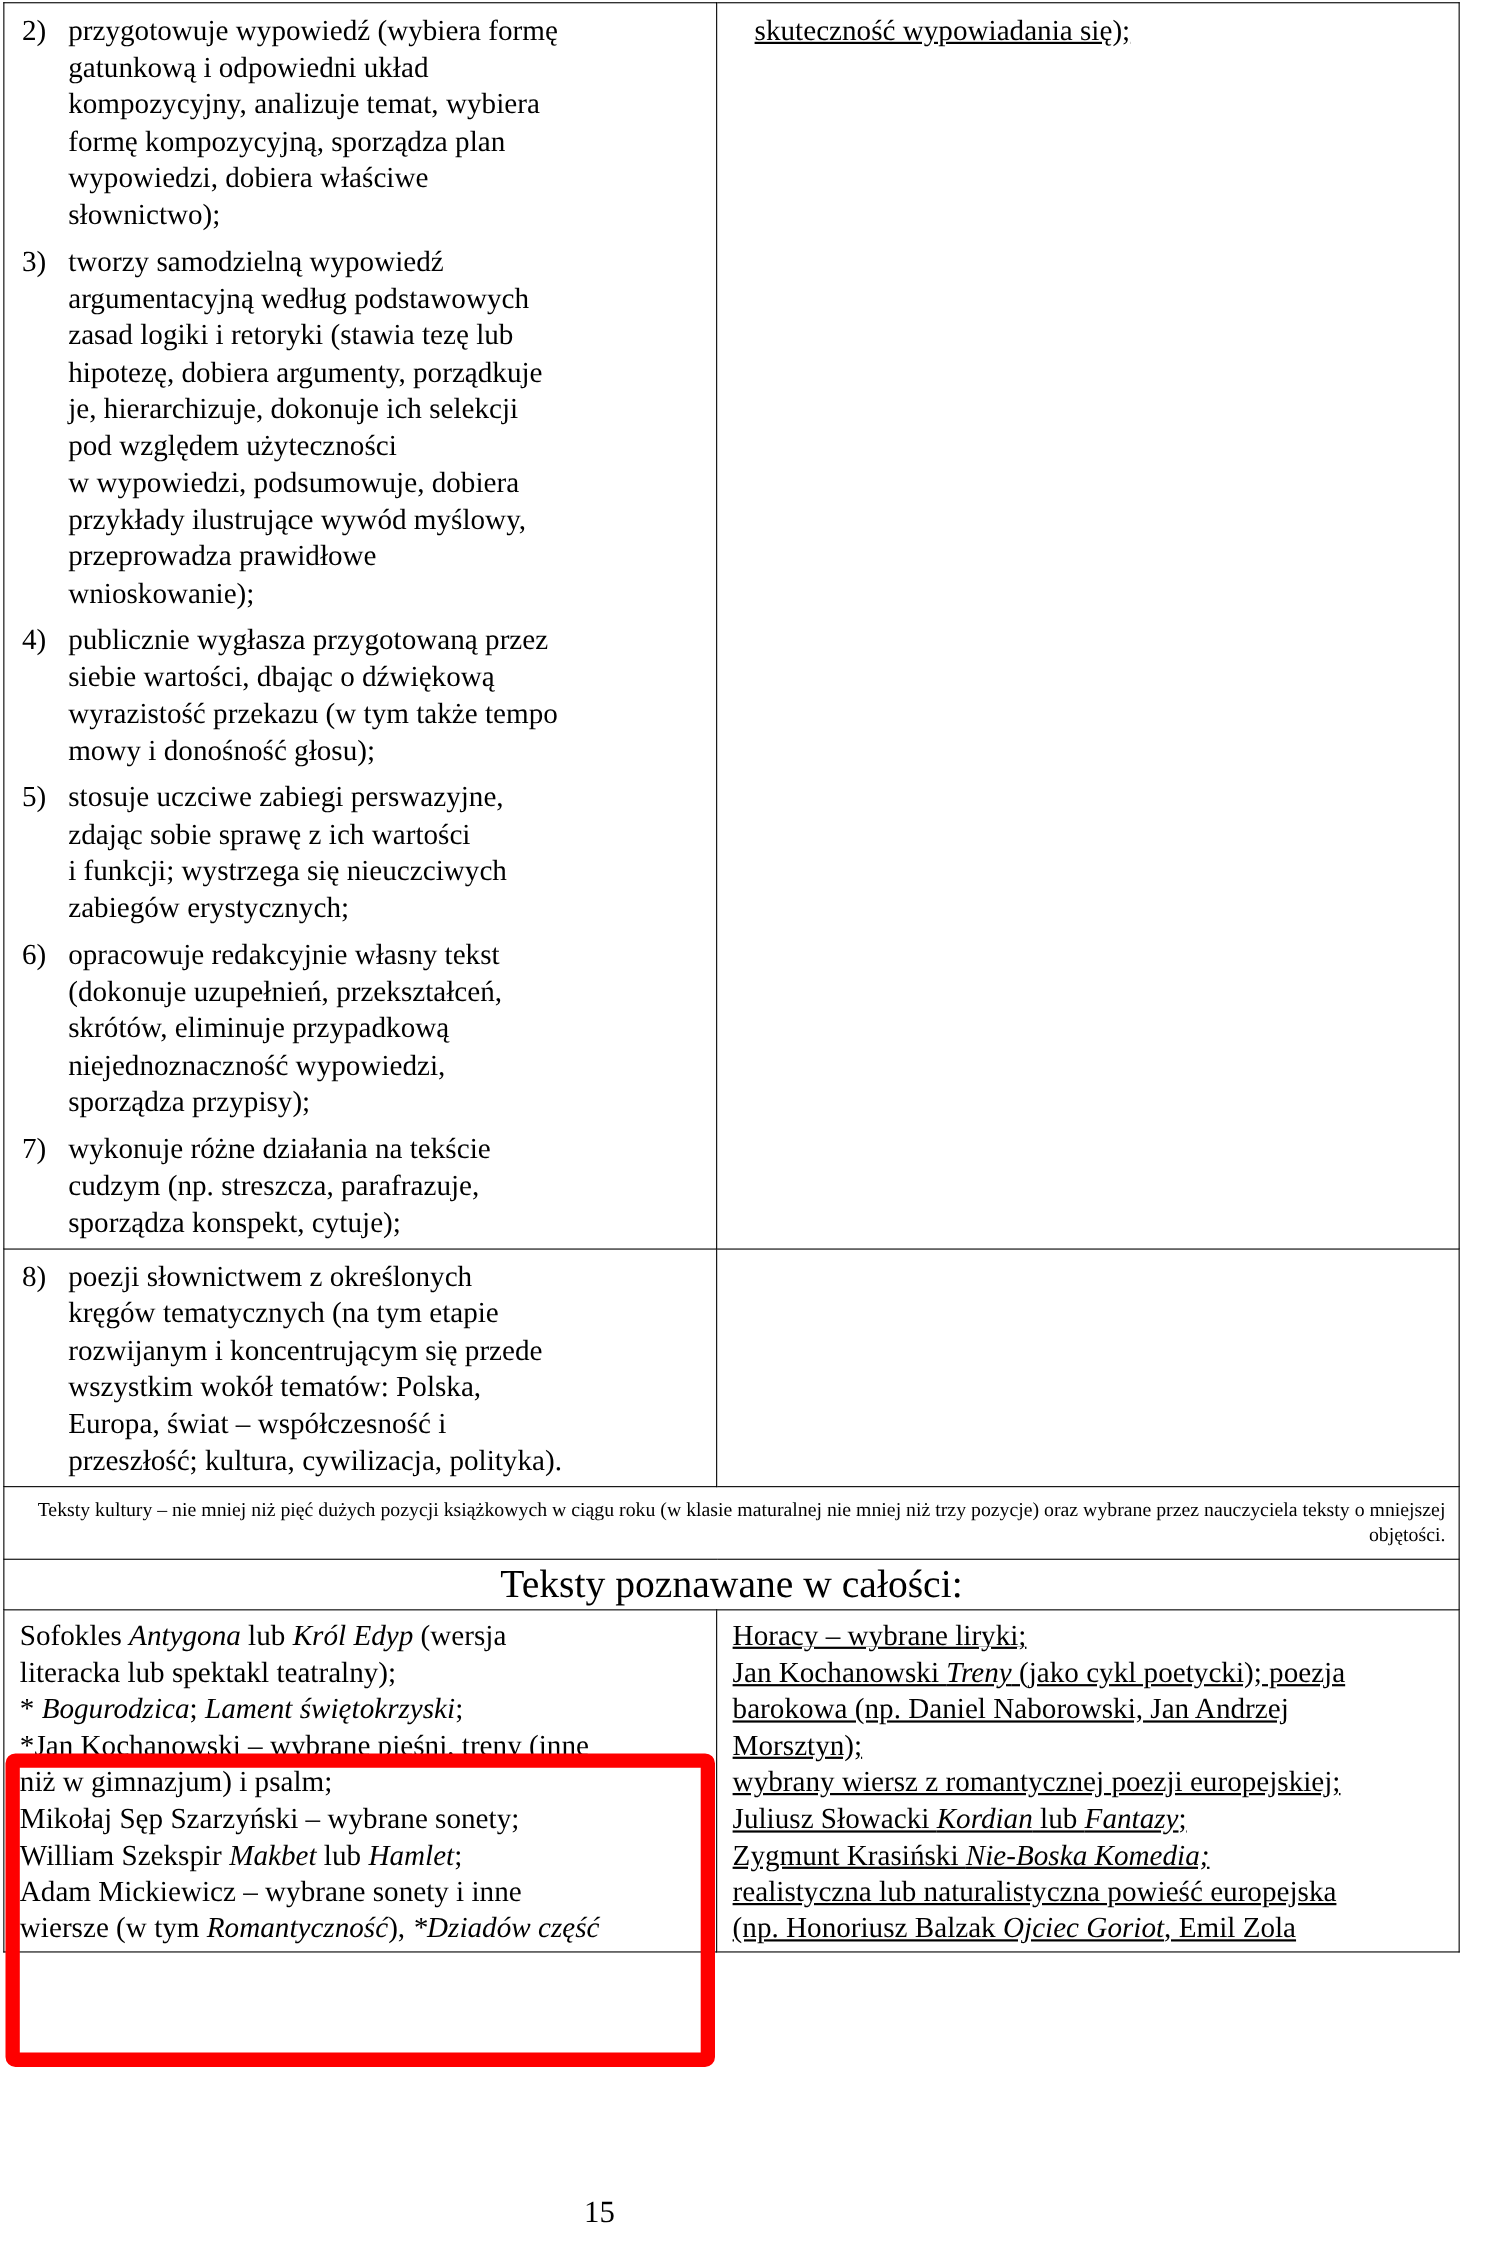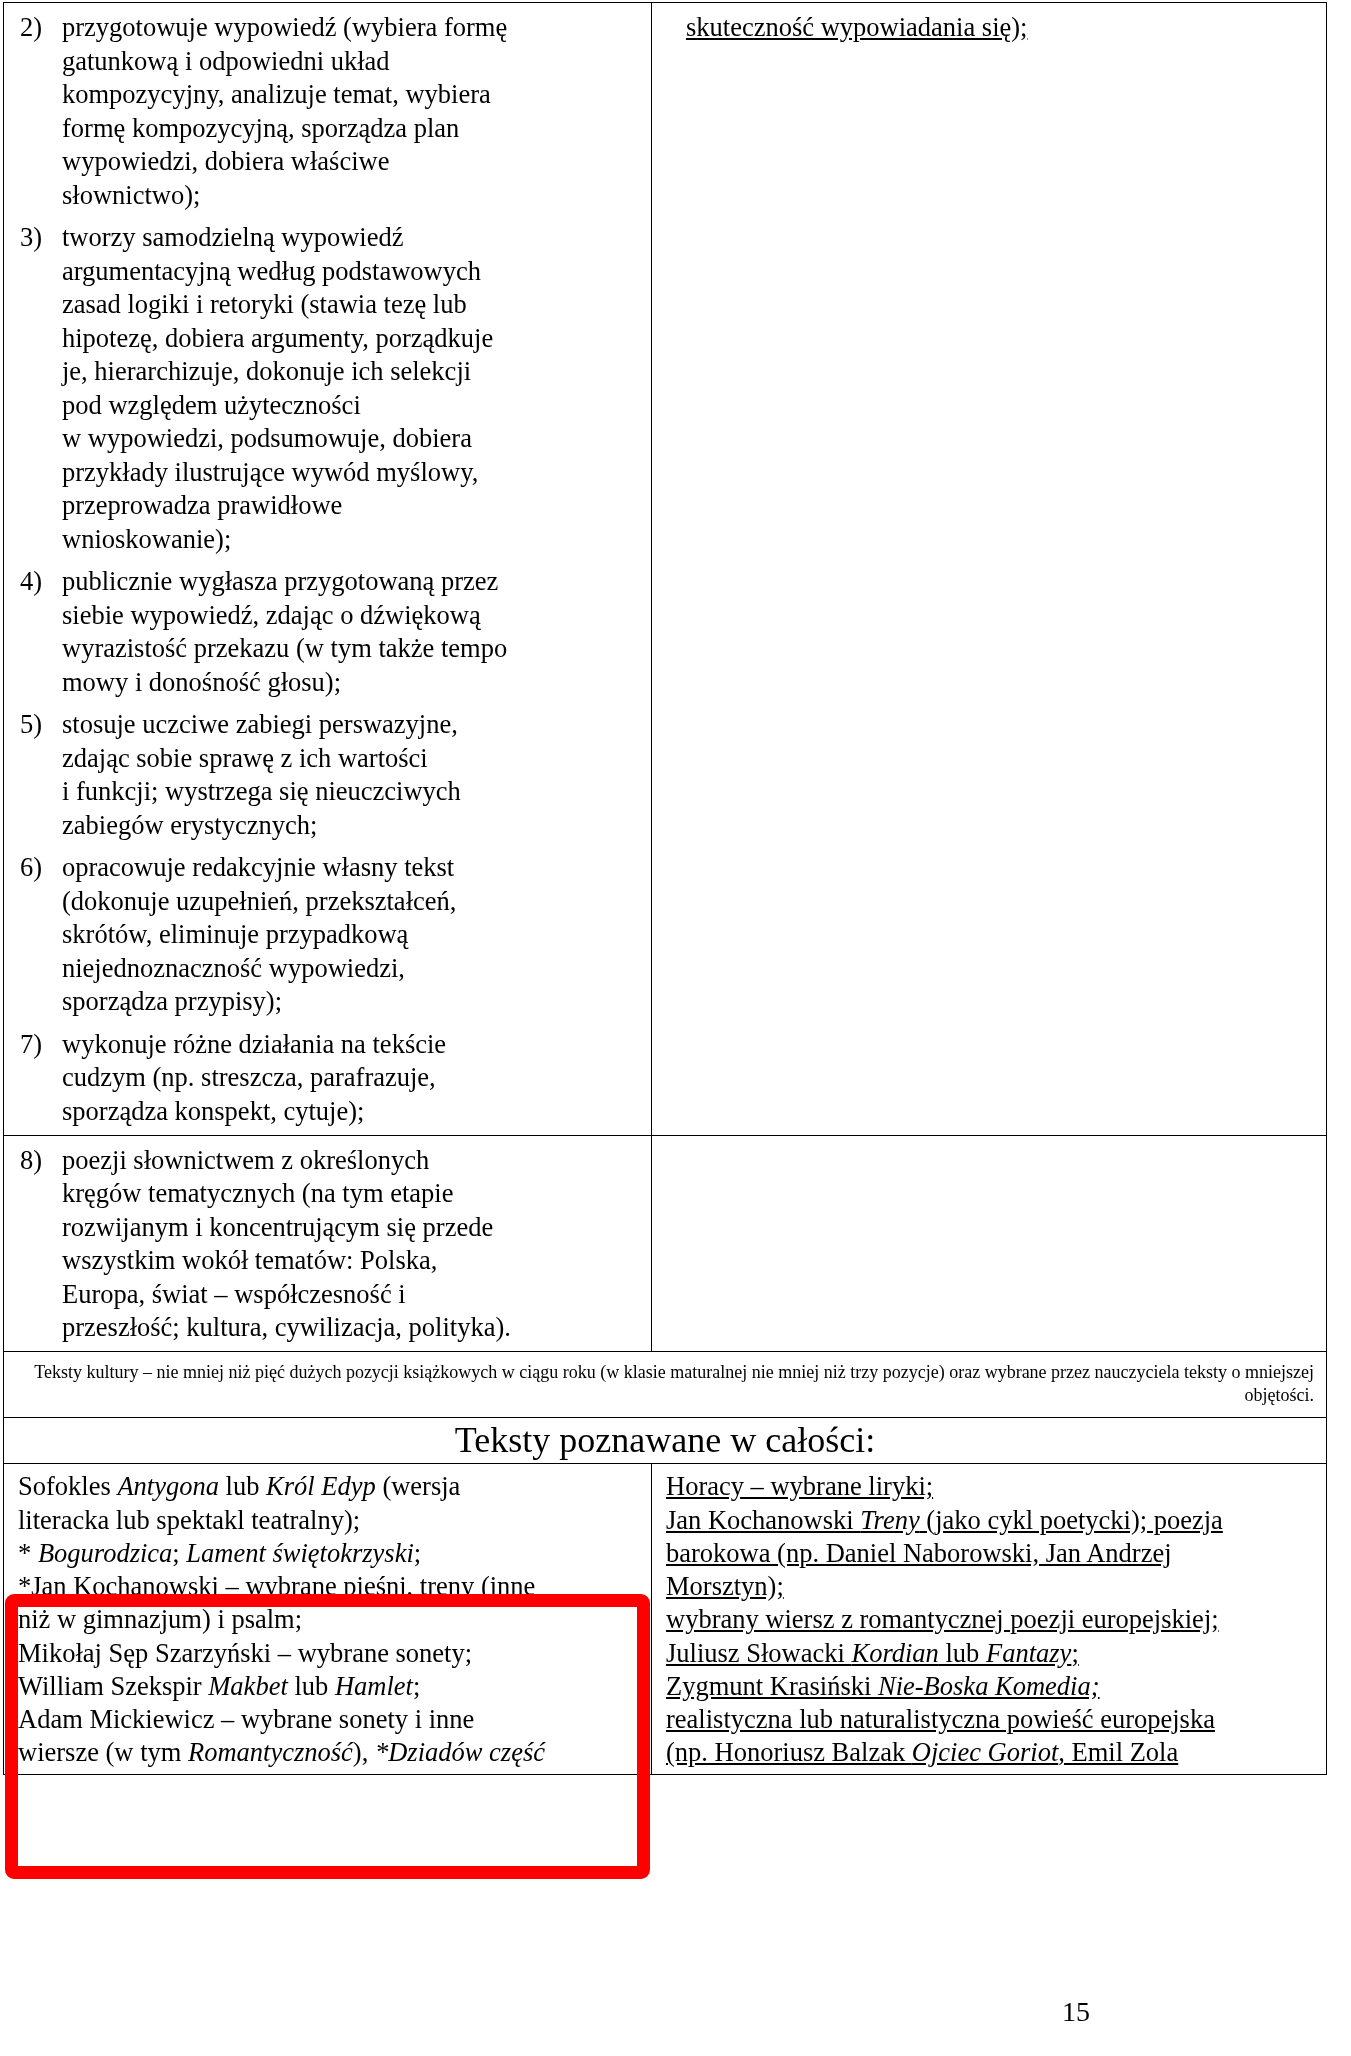--- a/index.html
+++ b/index.html
@@ -130,21 +130,21 @@
     pointer-events: none;
     z-index: 5;
   }
 
   
   .page-number {
     position: absolute;
     left: 0;
     top: 1998px;
     width: 1090px;
-    text-align: right;
+    text-align: center;
     font-size: 28px;
     line-height: 1;
     font-family: Liberation Serif, serif;
   }
 </style>
 </head>
 <body>
 
 <div class="page">
 
@@ -172,21 +172,21 @@
 je, hierarchizuje, dokonuje ich selekcji
 pod względem użyteczności
 w wypowiedzi, podsumowuje, dobiera
 przykłady ilustrujące wywód myślowy,
 przeprowadza prawidłowe
 wnioskowanie);</span>
             </li>
             <li>
               <span class="num">4)</span>
               <span class="txt">publicznie wygłasza przygotowaną przez
-siebie wypowiedź, zdając o dźwiękową
+siebie wartości, dbając o dźwiękową
 wyrazistość przekazu (w tym także tempo
 mowy i donośność głosu);</span>
             </li>
             <li>
               <span class="num">5)</span>
               <span class="txt">stosuje uczciwe zabiegi perswazyjne,
 zdając sobie sprawę z ich wartości
 i funkcji; wystrzega się nieuczciwych
 zabiegów erystycznych;</span>
             </li>

